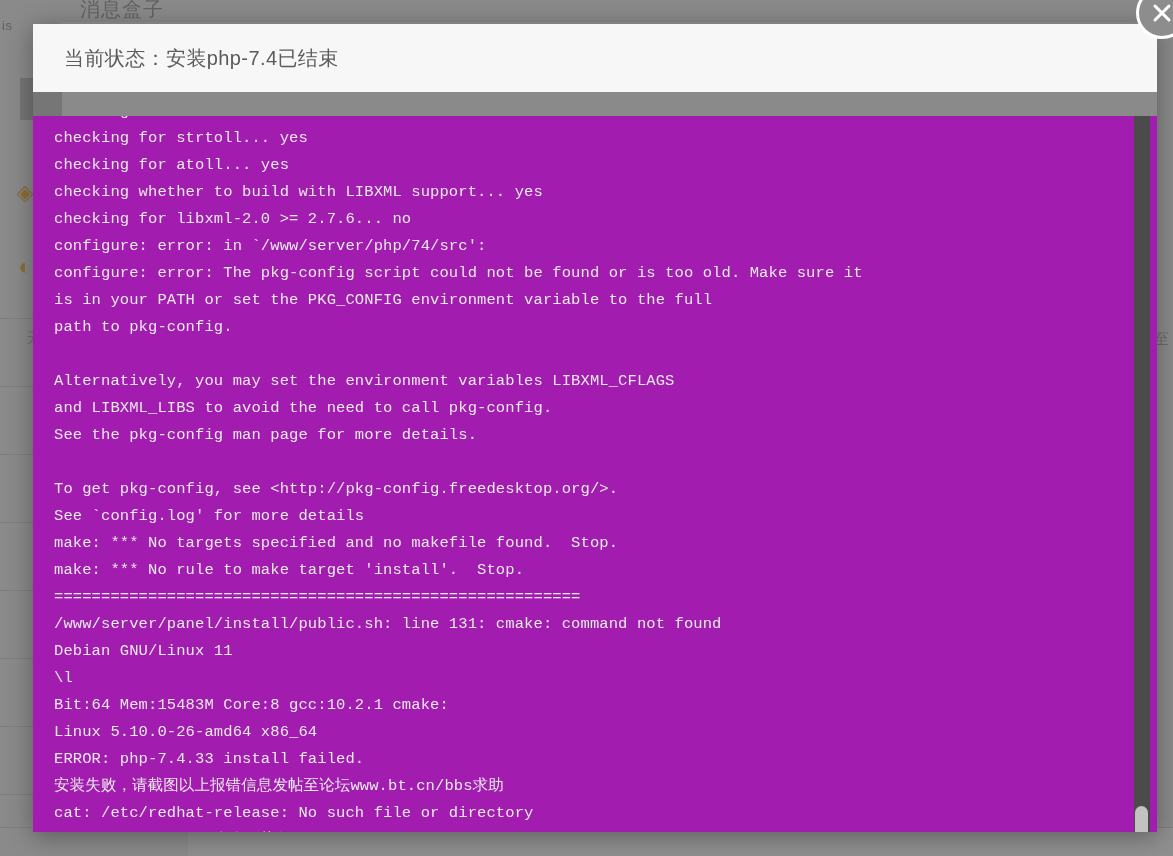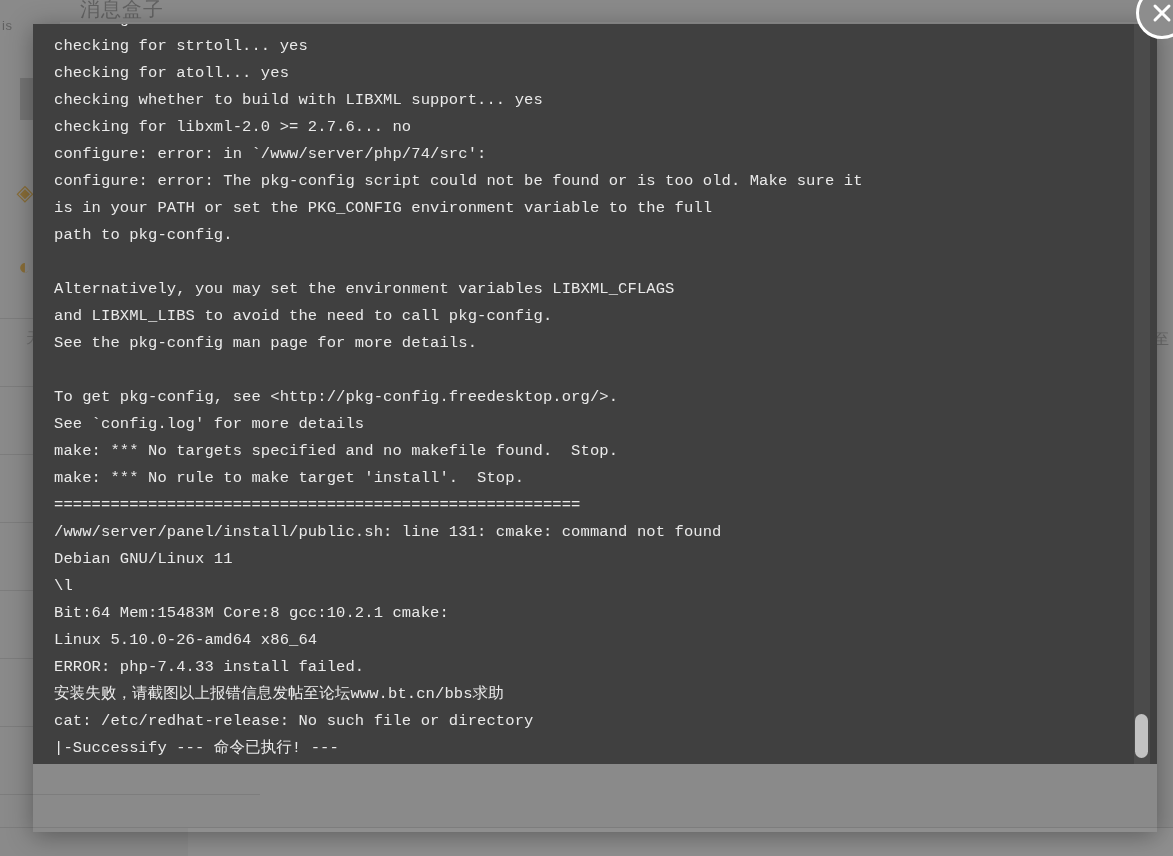--- a/index.html
+++ b/index.html
@@ -159,22 +159,23 @@
   .modal-title {
     font-size: 20px;
     color: #5b5b5b;
     letter-spacing: 0.4px;
     font-family: "Liberation Sans", sans-serif;
   }
 
   .modal-body {
     position: relative;
     height: 740px;
-    background: #404040;
+    background: #a21caf;
     overflow: hidden;
+    margin-top: 24px;
   }
 
   .term {
     position: absolute;
     left: 21px;
     top: -18px;
     right: 40px;
     font-family: "Liberation Mono", "DejaVu Sans Mono", monospace;
     font-size: 15.5px;
     line-height: 27px;
@@ -270,20 +271,23 @@
     </div>
 
     <div class="bg-right-text">至</div>
 
     <div class="bg-bottom-divider"></div>
     <div class="bg-bottom-block"></div>
   </div>
 
   <div class="modal">
 
+    <div class="modal-header">
+      <div class="modal-title">当前状态：安装php-7.4已结束</div>
+    </div>
 
     <div class="modal-body">
       <div class="term" id="term"><div class="term-line">checking for isinff... no</div><div class="term-line">checking for strtoll... yes</div><div class="term-line">checking for atoll... yes</div><div class="term-line">checking whether to build with LIBXML support... yes</div><div class="term-line">checking for libxml-2.0 &gt;= 2.7.6... no</div><div class="term-line">configure: error: in `/www/server/php/74/src':</div><div class="term-line">configure: error: The pkg-config script could not be found or is too old. Make sure it</div><div class="term-line">is in your PATH or set the PKG_CONFIG environment variable to the full</div><div class="term-line">path to pkg-config.</div><div class="term-line blank"></div><div class="term-line">Alternatively, you may set the environment variables LIBXML_CFLAGS</div><div class="term-line">and LIBXML_LIBS to avoid the need to call pkg-config.</div><div class="term-line">See the pkg-config man page for more details.</div><div class="term-line blank"></div><div class="term-line">To get pkg-config, see &lt;http://pkg-config.freedesktop.org/&gt;.</div><div class="term-line">See `config.log' for more details</div><div class="term-line">make: *** No targets specified and no makefile found.  Stop.</div><div class="term-line">make: *** No rule to make target 'install'.  Stop.</div><div class="term-line">========================================================</div><div class="term-line">/www/server/panel/install/public.sh: line 131: cmake: command not found</div><div class="term-line">Debian GNU/Linux 11</div><div class="term-line">\l</div><div class="term-line">Bit:64 Mem:15483M Core:8 gcc:10.2.1 cmake:</div><div class="term-line">Linux 5.10.0-26-amd64 x86_64</div><div class="term-line">ERROR: php-7.4.33 install failed.</div><div class="term-line">安装失败，请截图以上报错信息发帖至论坛www.bt.cn/bbs求助</div><div class="term-line">cat: /etc/redhat-release: No such file or directory</div><div class="term-line">|-Successify --- 命令已执行! ---</div></div>
       <div class="term-scroll-track"></div>
       <div class="term-scroll-thumb"></div>
     </div>
   </div>
 
   <div class="close-btn">
     <span>

